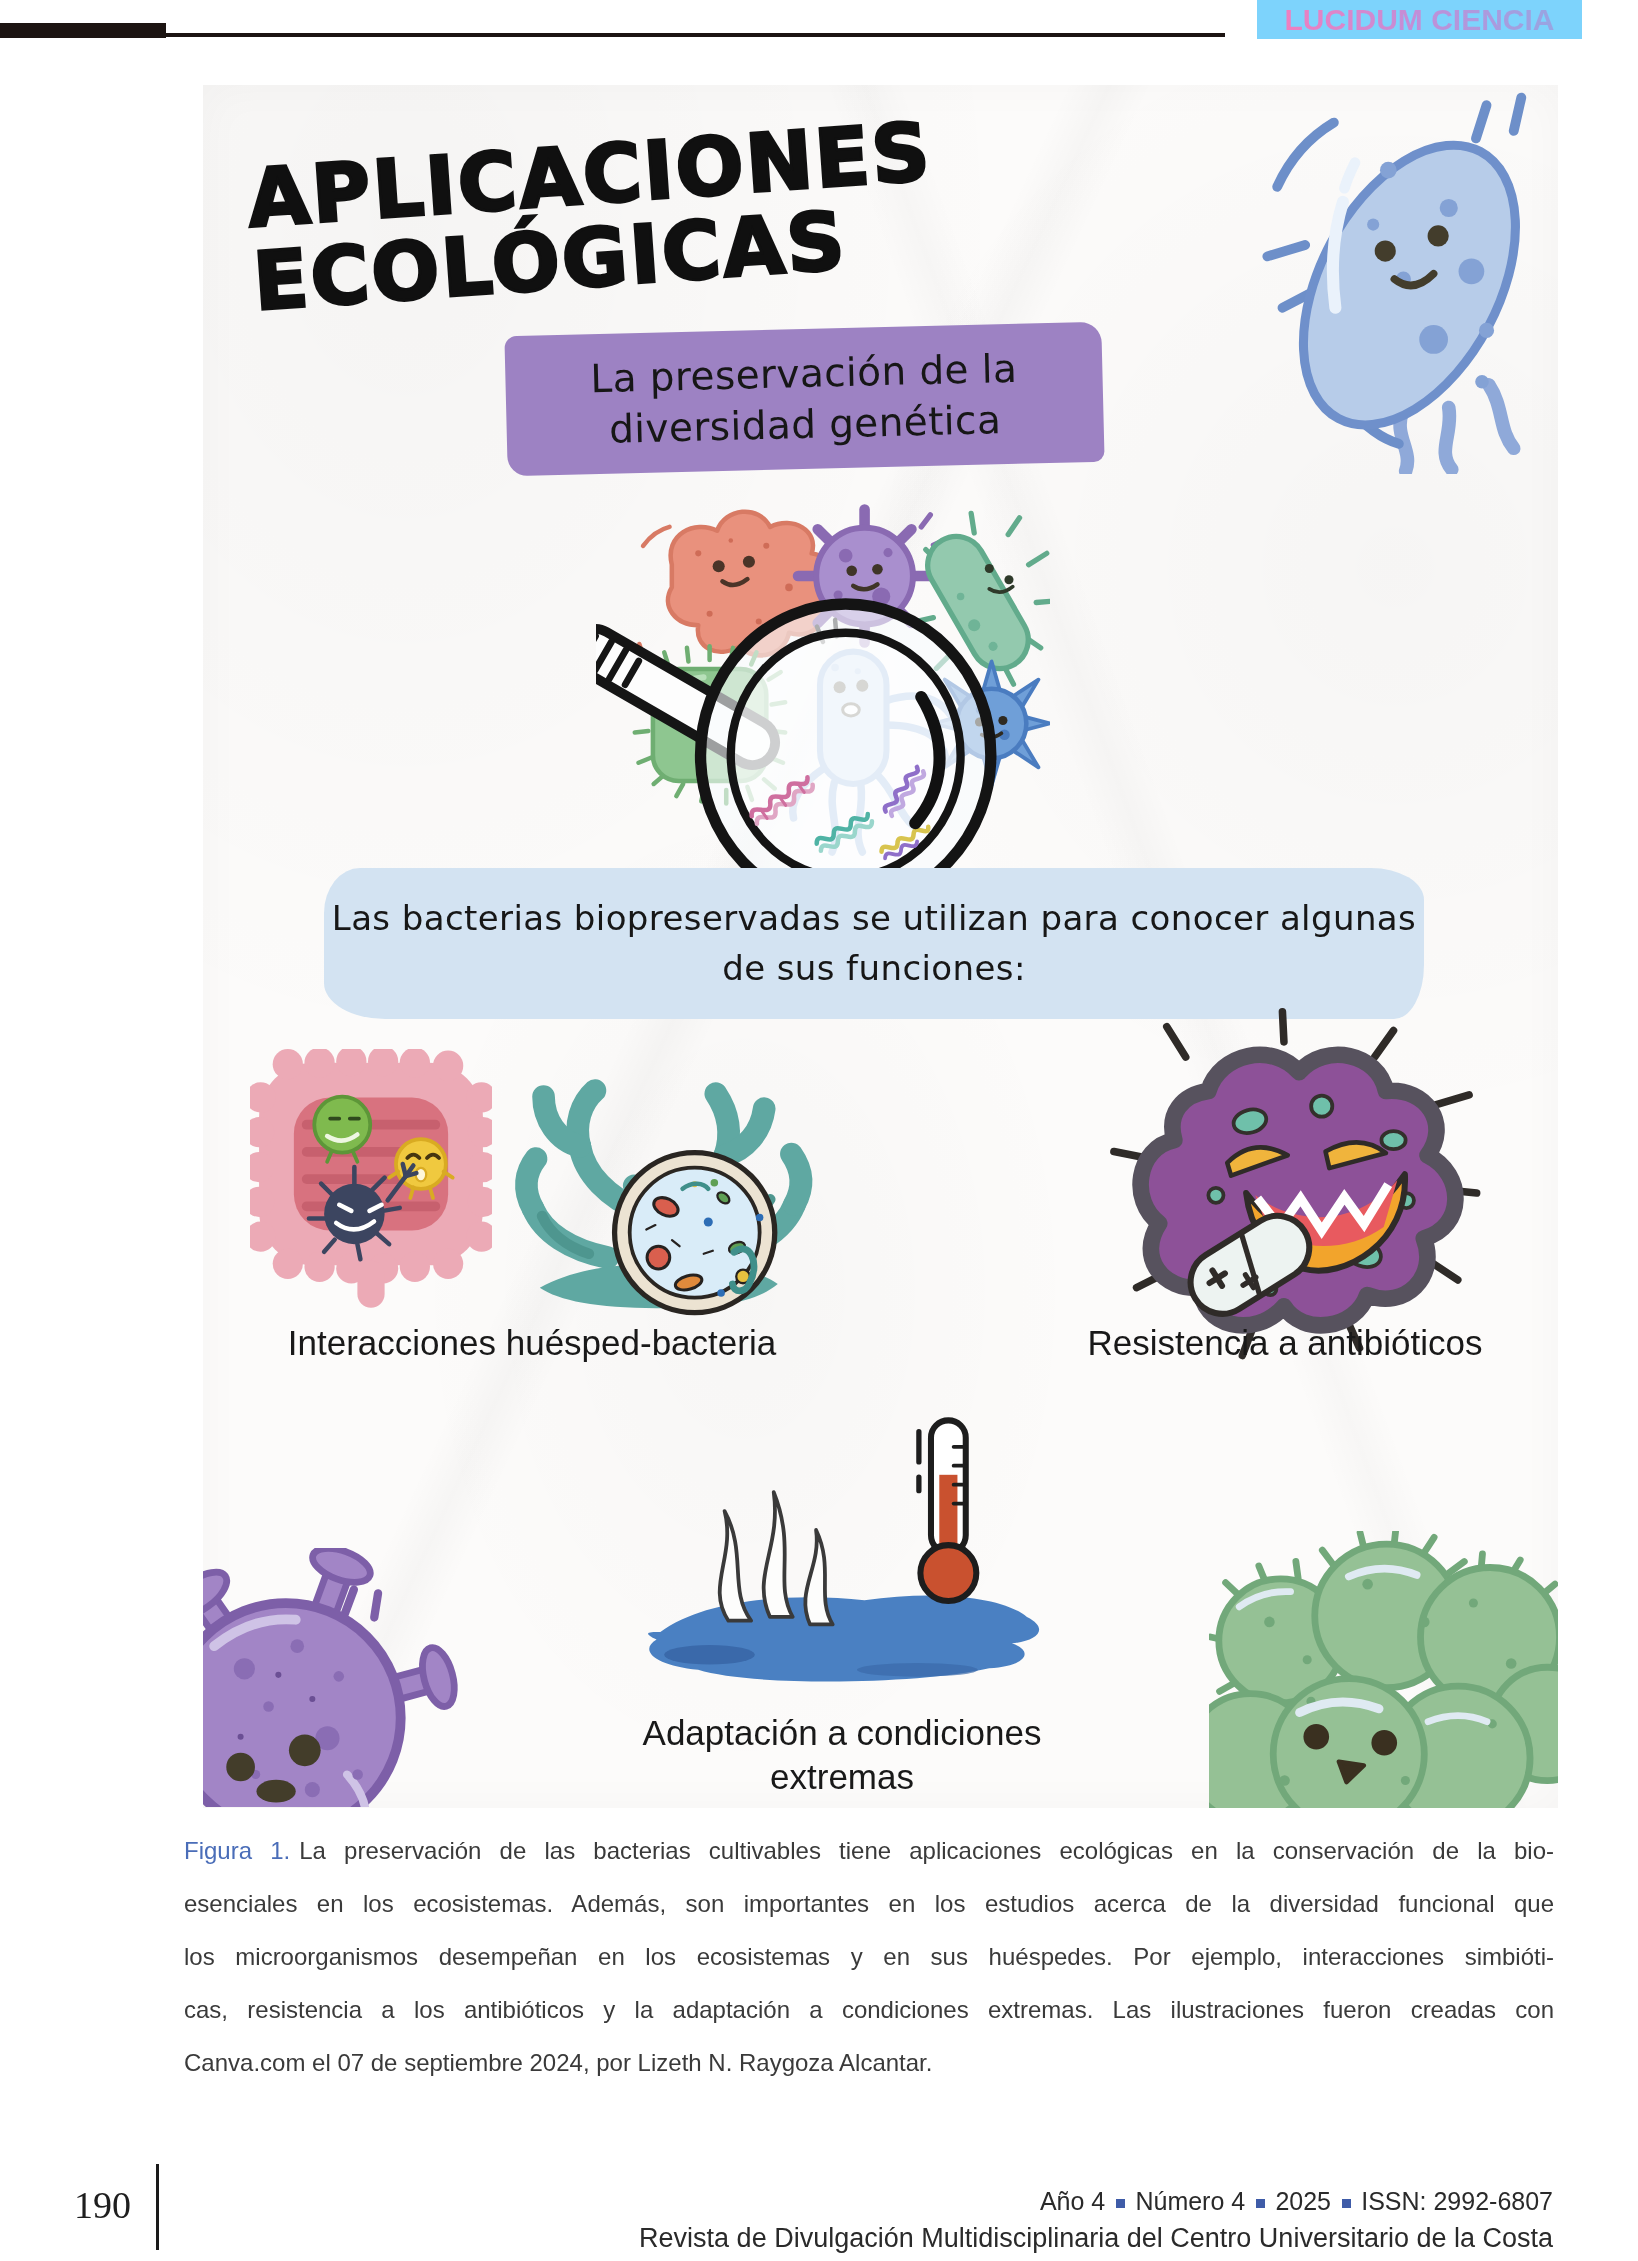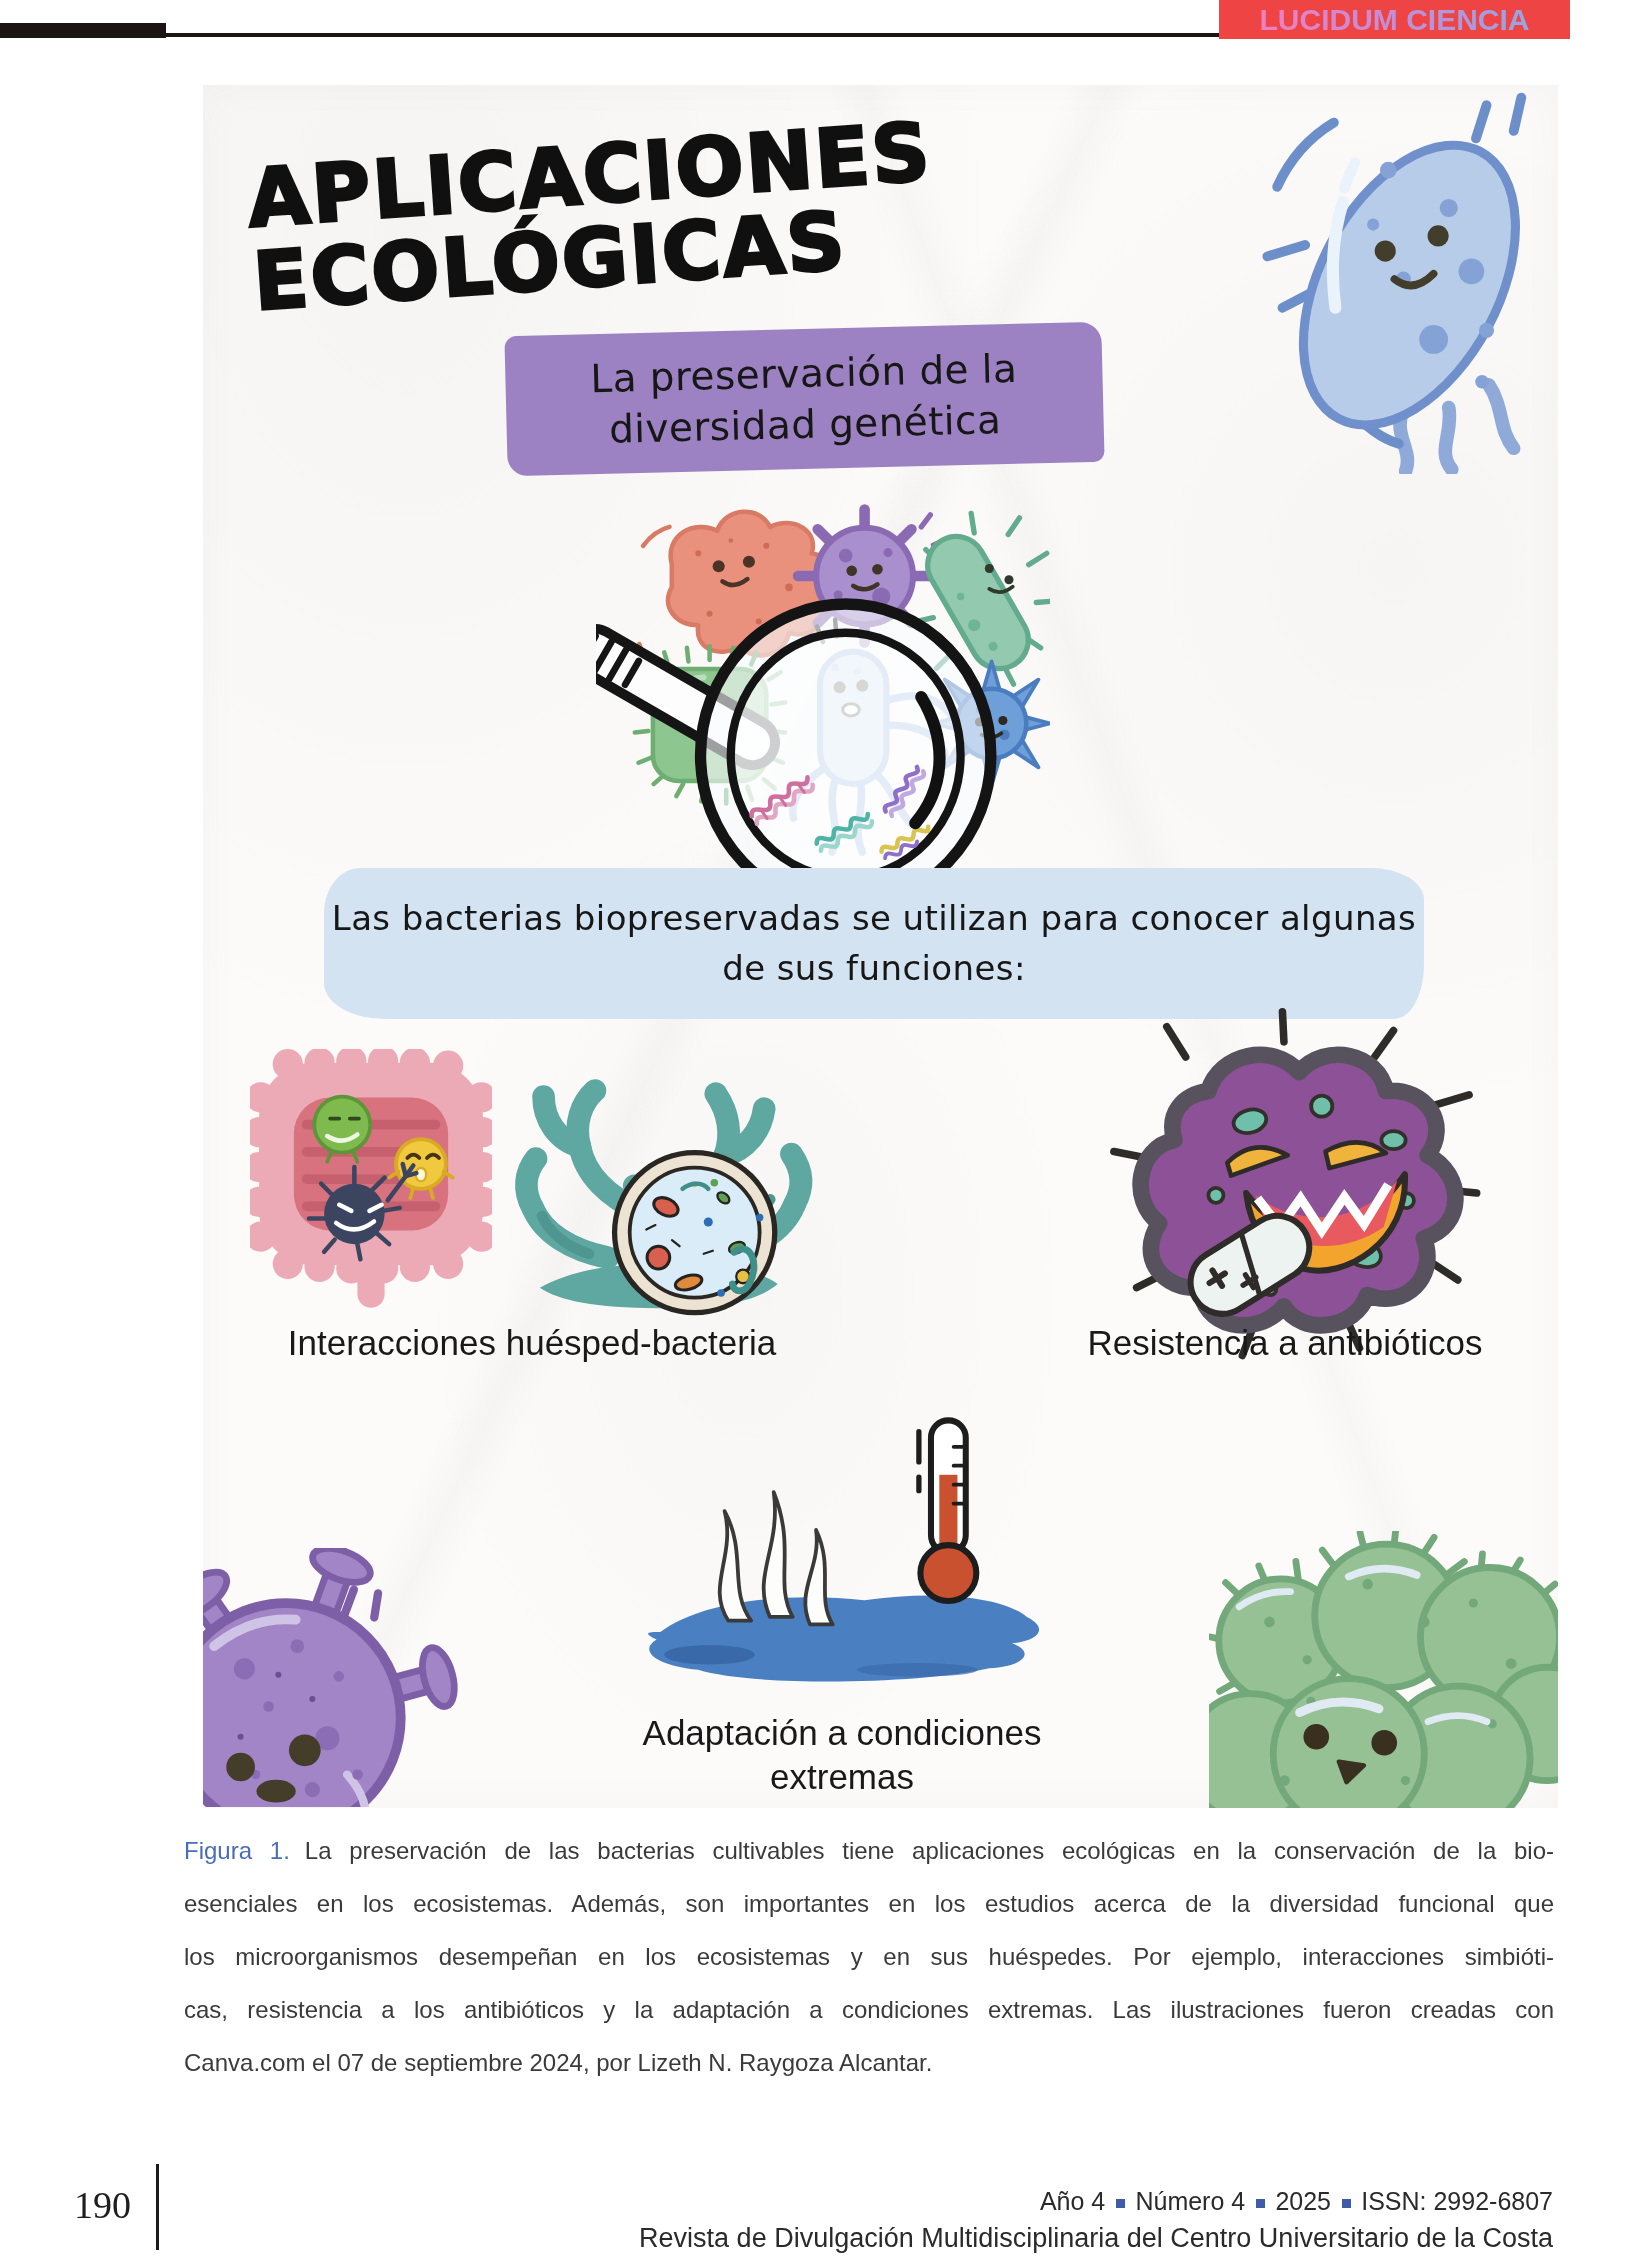--- a/index.html
+++ b/index.html
@@ -15,21 +15,21 @@
   *{margin:0;padding:0;box-sizing:border-box;}
   html,body{background:#ffffff;}
   body{
     width:1638px;height:2261px;position:relative;overflow:hidden;
     font-family:"Liberation Sans",sans-serif;color:#2b2b2b;
   }
   
   .rule-thin{position:absolute;left:0;top:33px;width:1225px;height:3.8px;background:var(--ink);}
   .rule-thick{position:absolute;left:0;top:23.4px;width:166px;height:14.4px;background:var(--ink);}
   .brand-badge{
-    position:absolute;left:1219px;top:0;width:351px;height:39px;background:#ef4444;
+    position:absolute;left:1257px;top:0;width:325px;height:39px;background:#7dd3fc;
     display:flex;align-items:center;justify-content:center;
   }
   .brand-badge span{
     font-family:"Liberation Sans",sans-serif;font-weight:bold;font-size:30px;letter-spacing:0px;
     background:linear-gradient(90deg,var(--brand-pink),var(--brand-lilac),var(--brand-periwinkle));
     -webkit-background-clip:text;background-clip:text;color:transparent;white-space:nowrap;
   }
   
   .paper{
     position:absolute;left:203px;top:85px;width:1355px;height:1723px;overflow:hidden;
@@ -63,21 +63,21 @@
     background:var(--intro-blue);border-radius:36px 53px 30px 61px / 45px 32px 54px 36px;
     display:flex;flex-direction:column;align-items:center;justify-content:center;text-align:right;
   }
   .intro-banner .hand{font-size:34px;line-height:1.45;}
   .fig-label{position:absolute;text-align:center;font-size:35px;line-height:1.26;color:#191919;}
   .svg-abs{position:absolute;}
   
   .caption{position:absolute;left:184px;top:1824px;width:1370px;font-size:24px;line-height:53px;color:#3a3a3a;}
   .cap-line{text-align:justify;text-align-last:justify;white-space:nowrap;}
   .cap-line.last{text-align-last:left;}
-  .cap-label{color:var(--accent-blue);margin-right:15px;}
+  .cap-label{color:var(--accent-blue);margin-right:9px;}
   
   .page-number{position:absolute;left:74px;top:2183px;font-family:"Liberation Serif",serif;font-size:38px;color:#1e1e1e;}
   .footer-divider{position:absolute;left:156px;top:2164px;width:3px;height:86px;background:#1a1a1a;}
   .footer-meta{position:absolute;right:85px;top:2187px;font-size:25px;color:#2a2a2a;white-space:nowrap;}
   .footer-meta .sq{display:inline-block;width:9px;height:9px;background:var(--sep-blue);margin:0 10.6px;vertical-align:middle;}
   .journal{position:absolute;right:85px;top:2223px;font-size:27px;color:#2a2a2a;white-space:nowrap;}
 </style>
 </head>
 <body>
 

